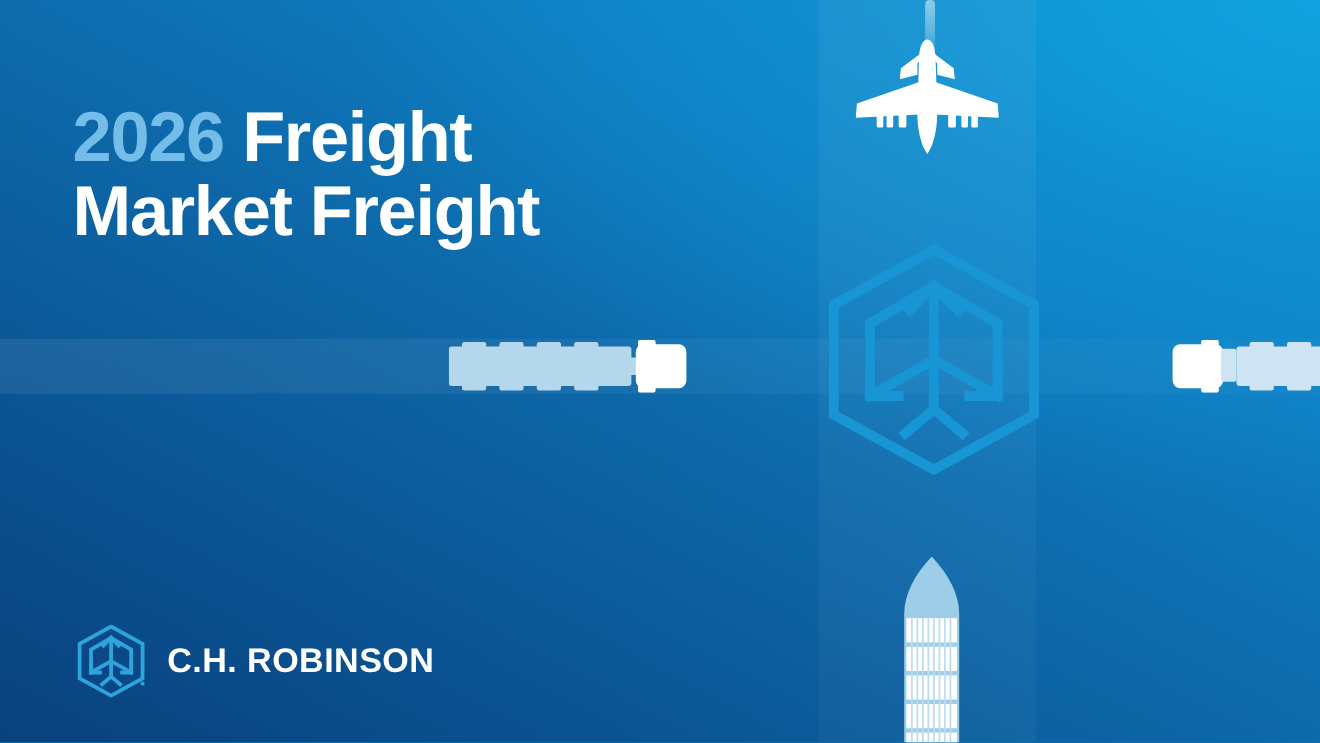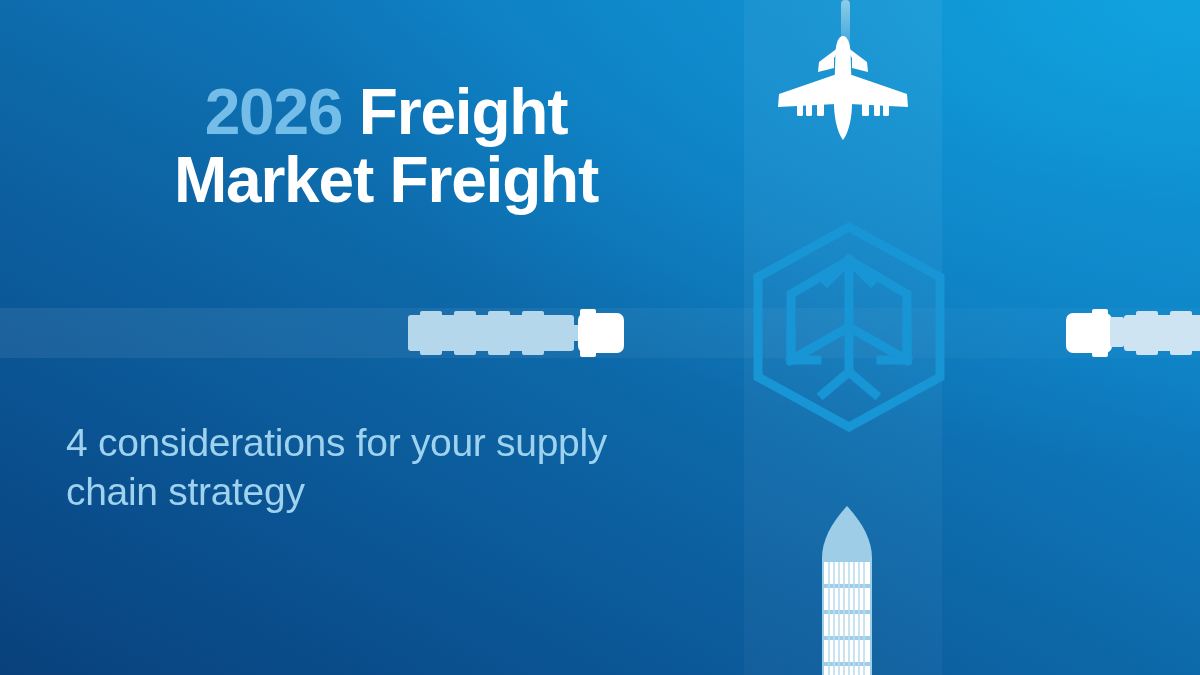--- a/index.html
+++ b/index.html
@@ -27,21 +27,21 @@
   }
   
   .lane-v {
     position:absolute;
     left:744px; top:0; width:198px; height:675px;
     background:linear-gradient(180deg, rgba(255,255,255,0.055), rgba(255,255,255,0.03));
     pointer-events:none;
   }
 
   
-  .copy { position:absolute; left:66px; top:78px; width:640px;text-align:center; }
+  .copy { position:absolute; left:66px; top:90px; width:640px; }
   .headline {
     font-size:64px; font-weight:700; line-height:1.07;
     color:#ffffff; letter-spacing:-1.2px;
   }
   .headline .year { color:#74bde8; }
   .subhead {
     position:absolute; left:66px; top:418px; width:620px;
     font-size:39px; font-weight:400; line-height:1.26;
     color:#9ed2ee; letter-spacing:-0.3px;
   }
@@ -201,16 +201,34 @@
     </g>
   </svg>
 
   <div class="copy">
     <div class="headline">
       <span class="year">2026</span><span> Freight</span><br>
       <span>Market Freight</span>
     </div>
   </div>
 
-  <div class="subhead">4 considerations for your supply chain strategy</div>
-
+
+  <div class="logo-lockup">
+    <svg class="logo-mark" viewBox="0 0 210 210">
+      <g fill="none" stroke="#2ea4dd" stroke-width="11" stroke-linecap="square" stroke-linejoin="miter">
+        <polygon points="105,5 196,55 196,155 105,205 14,155 14,55"></polygon>
+        <path d="M105 105 L105 38"></path>
+        <path d="M105 105 L47 138"></path>
+        <path d="M105 105 L163 138"></path>
+        <path d="M105 38 L47 72 L47 138"></path>
+        <path d="M105 38 L163 72 L163 138"></path>
+        <path d="M83 60 L105 38 L127 60"></path>
+        <path d="M47 112 L47 138 L73 138"></path>
+        <path d="M163 112 L163 138 L137 138"></path>
+        <path d="M79 172 L105 150 L131 172"></path>
+        <path d="M105 150 L105 105"></path>
+      </g>
+      <circle cx="196" cy="170" r="6" fill="#2ea4dd"></circle>
+    </svg>
+    <div class="logo-word">C.H. ROBINSON</div>
+  </div>
 
 </div>
 
 </body></html>

